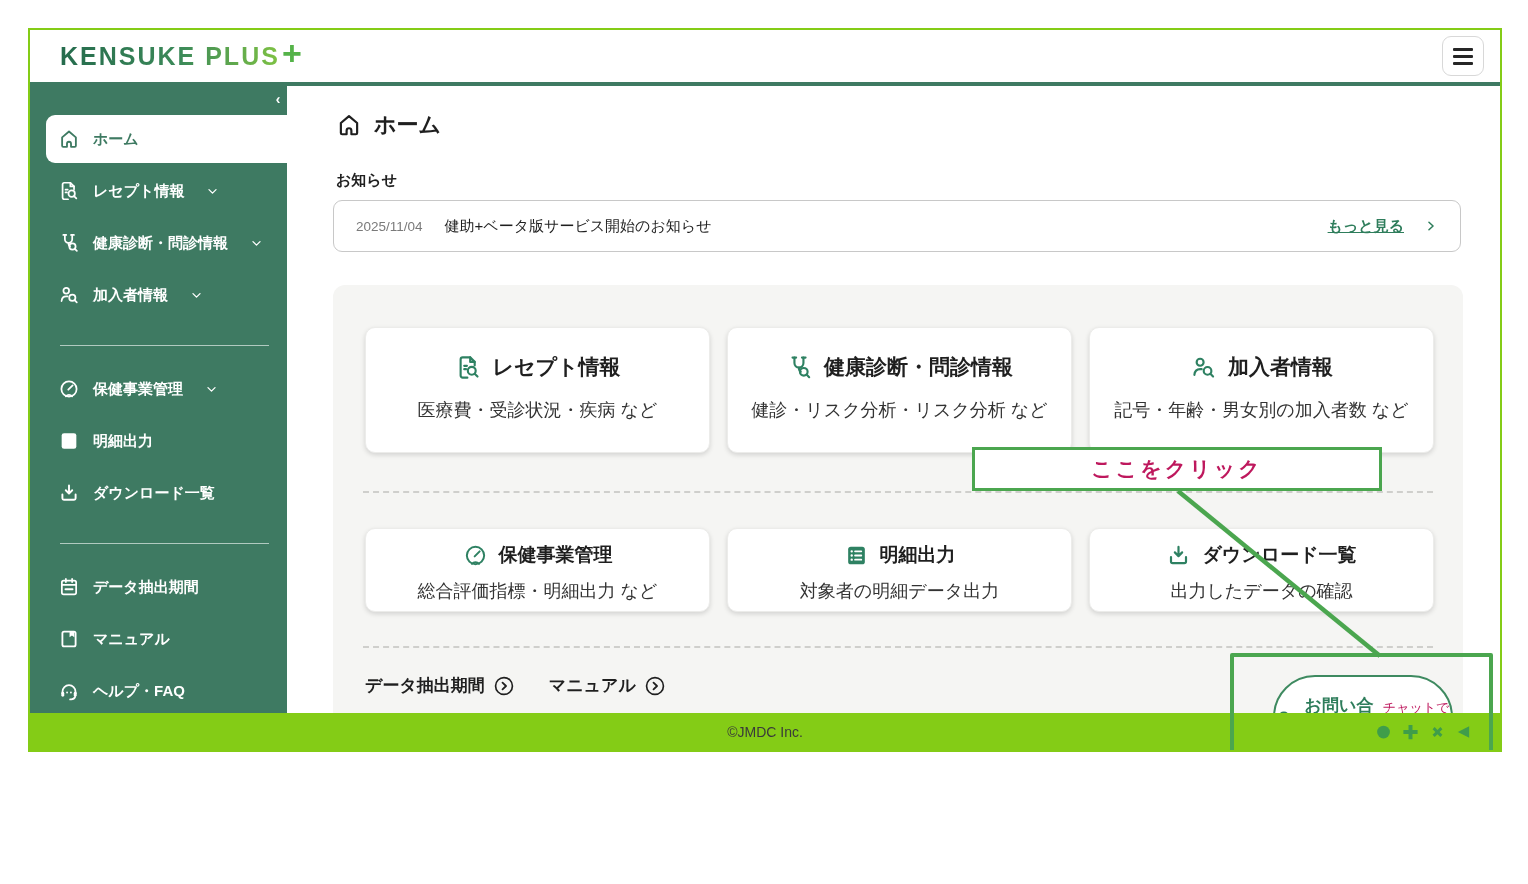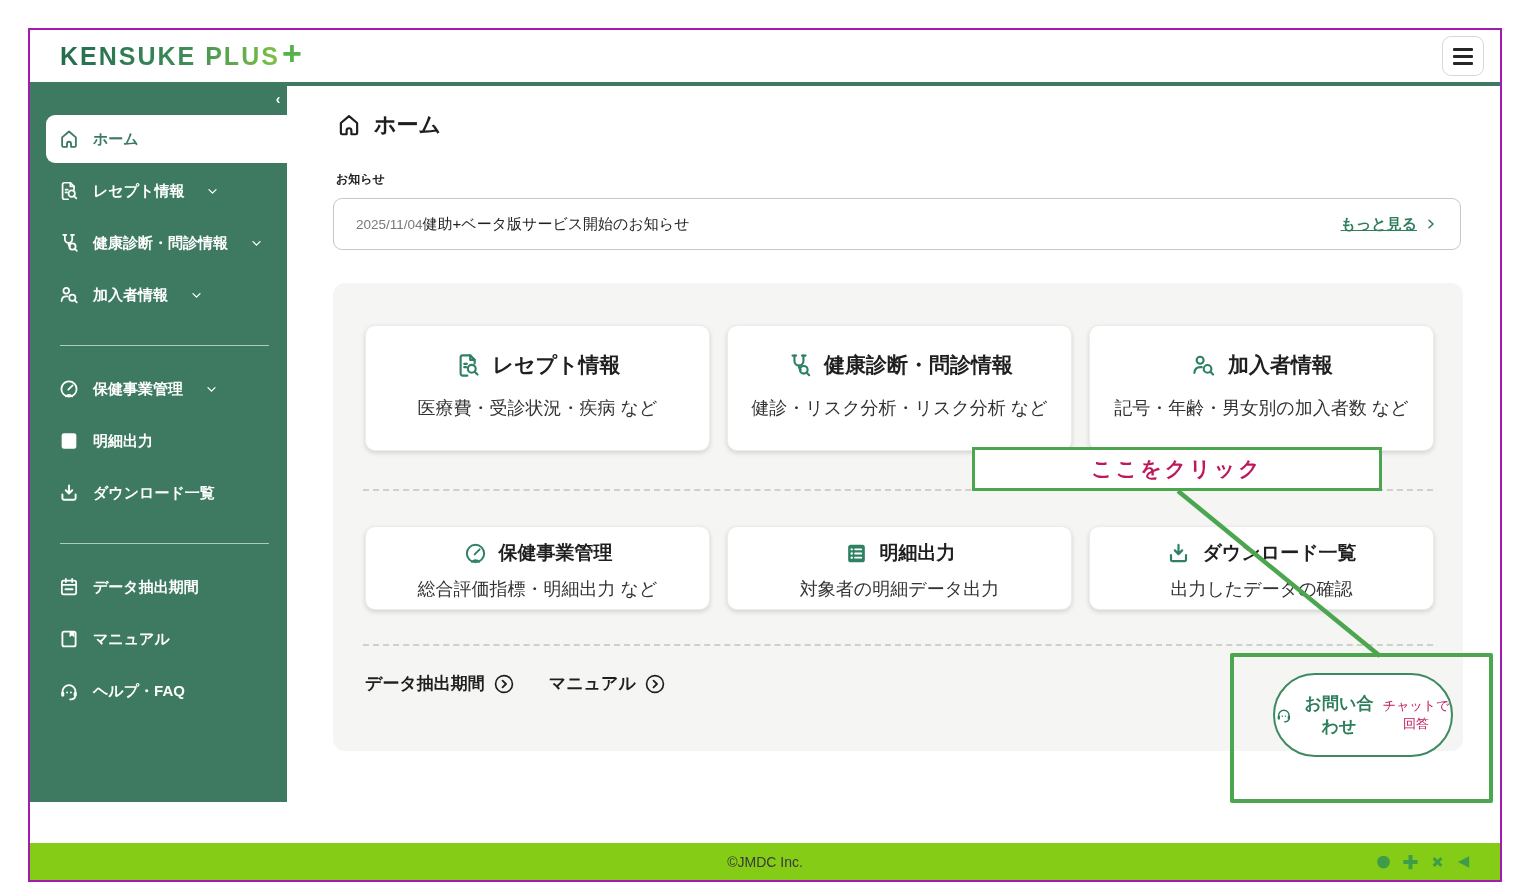--- a/index.html
+++ b/index.html
@@ -1,22 +1,22 @@
 <!DOCTYPE html>
 <html><head>
 <meta charset="utf-8">
 <style>
   * { margin:0; padding:0; box-sizing:border-box; }
   html,body { width:1528px; height:884px; background:#ffffff;
     font-family:"Liberation Sans","DejaVu Sans",sans-serif; }
   .canvas { position:relative; width:1528px; height:884px; background:#fff; overflow:hidden; }
 
   
-  .frame { position:absolute; left:28px; top:28px; width:1474px; height:854px;
-    border:2px solid #a21caf; background:#fff; overflow:hidden; }
+  .frame { position:absolute; left:28px; top:28px; width:1474px; height:724px;
+    border:2px solid #84cc16; background:#fff; overflow:hidden; }
 
   
   .header { position:absolute; left:0; top:0; width:100%; height:52px; background:#fff; }
   .logo { position:absolute; left:30px; top:10px; display:flex; align-items:flex-start; cursor:pointer; }
   .logo-text { font-size:25px; font-weight:800; letter-spacing:2px;
     background:linear-gradient(90deg,#256b4d 0%, #3c8a59 55%, #7ec243 100%);
     -webkit-background-clip:text; background-clip:text; color:transparent; line-height:32px; }
   .logo-plus { font-size:34px; font-weight:900; color:#55b349; line-height:26px; margin-left:2px; }
   .hamburger { position:absolute; right:16px; top:6px; width:42px; height:40px; background:#fff;
     border:1px solid #d8d8d8; border-radius:9px; display:flex; flex-direction:column;
@@ -36,26 +36,26 @@
   .nav-item .chev { margin-left:9px; display:flex; }
   .nav-item.active { background:#fff; color:#3e7a62; margin-left:16px; padding-left:12px;
     border-radius:9px 0 0 9px; }
   .sidebar-divider { height:1px; background:rgba(255,255,255,.6); margin:26px 18px 19px 30px; }
 
   
   .main { position:absolute; left:257px; top:56px; right:0; bottom:37px; background:#fff;
     padding:24px 40px 0 46px; overflow:hidden; }
   .page-title { display:flex; align-items:center; gap:12px; font-size:22px; font-weight:800;
     color:#1f1f1f; padding-left:3px; }
-  .notice-label { margin:31px 0 10px 3px; font-size:12px; font-weight:800; color:#1f1f1f; }
+  .notice-label { margin:31px 0 10px 3px; font-size:15px; font-weight:800; color:#1f1f1f; }
   .notice-bar { width:1128px; height:52px; background:#fff; border:1px solid #c8c8c8;
     border-radius:9px; display:flex; align-items:center; padding:0 22px; cursor:pointer; }
   .notice-date { font-size:13.5px; color:#7a7a7a; }
-  .notice-title { font-size:15px; color:#1f1f1f; }
-  .notice-more { margin-left:auto; display:flex; align-items:center; gap:7px; cursor:pointer; }
+  .notice-title { font-size:15px; color:#1f1f1f; margin-left:22px; }
+  .notice-more { margin-left:auto; display:flex; align-items:center; gap:20px; cursor:pointer; }
   .notice-more span { font-size:15px; font-weight:700; color:#2e7d5b; text-decoration:underline; }
 
   
   .panel { position:relative; margin-top:33px; width:1130px; height:468px;
     background:#f5f5f3; border-radius:12px; padding-top:42px; }
   .card-row { display:flex; gap:17px; margin:0 29px 0 32px; }
   .card { background:#fff; border:1px solid #ececea; border-radius:10px; width:345px;
     box-shadow:0 2px 5px rgba(0,0,0,.14); cursor:pointer; display:flex; flex-direction:column;
     align-items:center; }
   .card-row.row1 .card { height:126px; padding-top:25px; }

